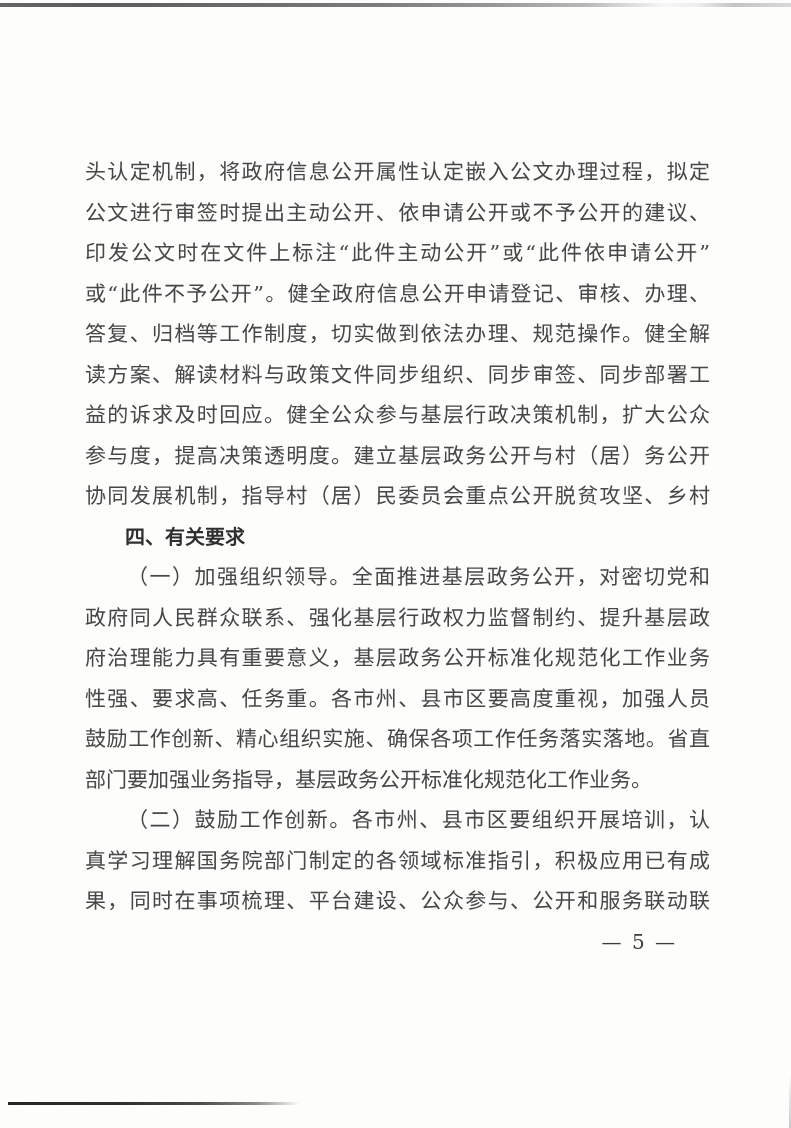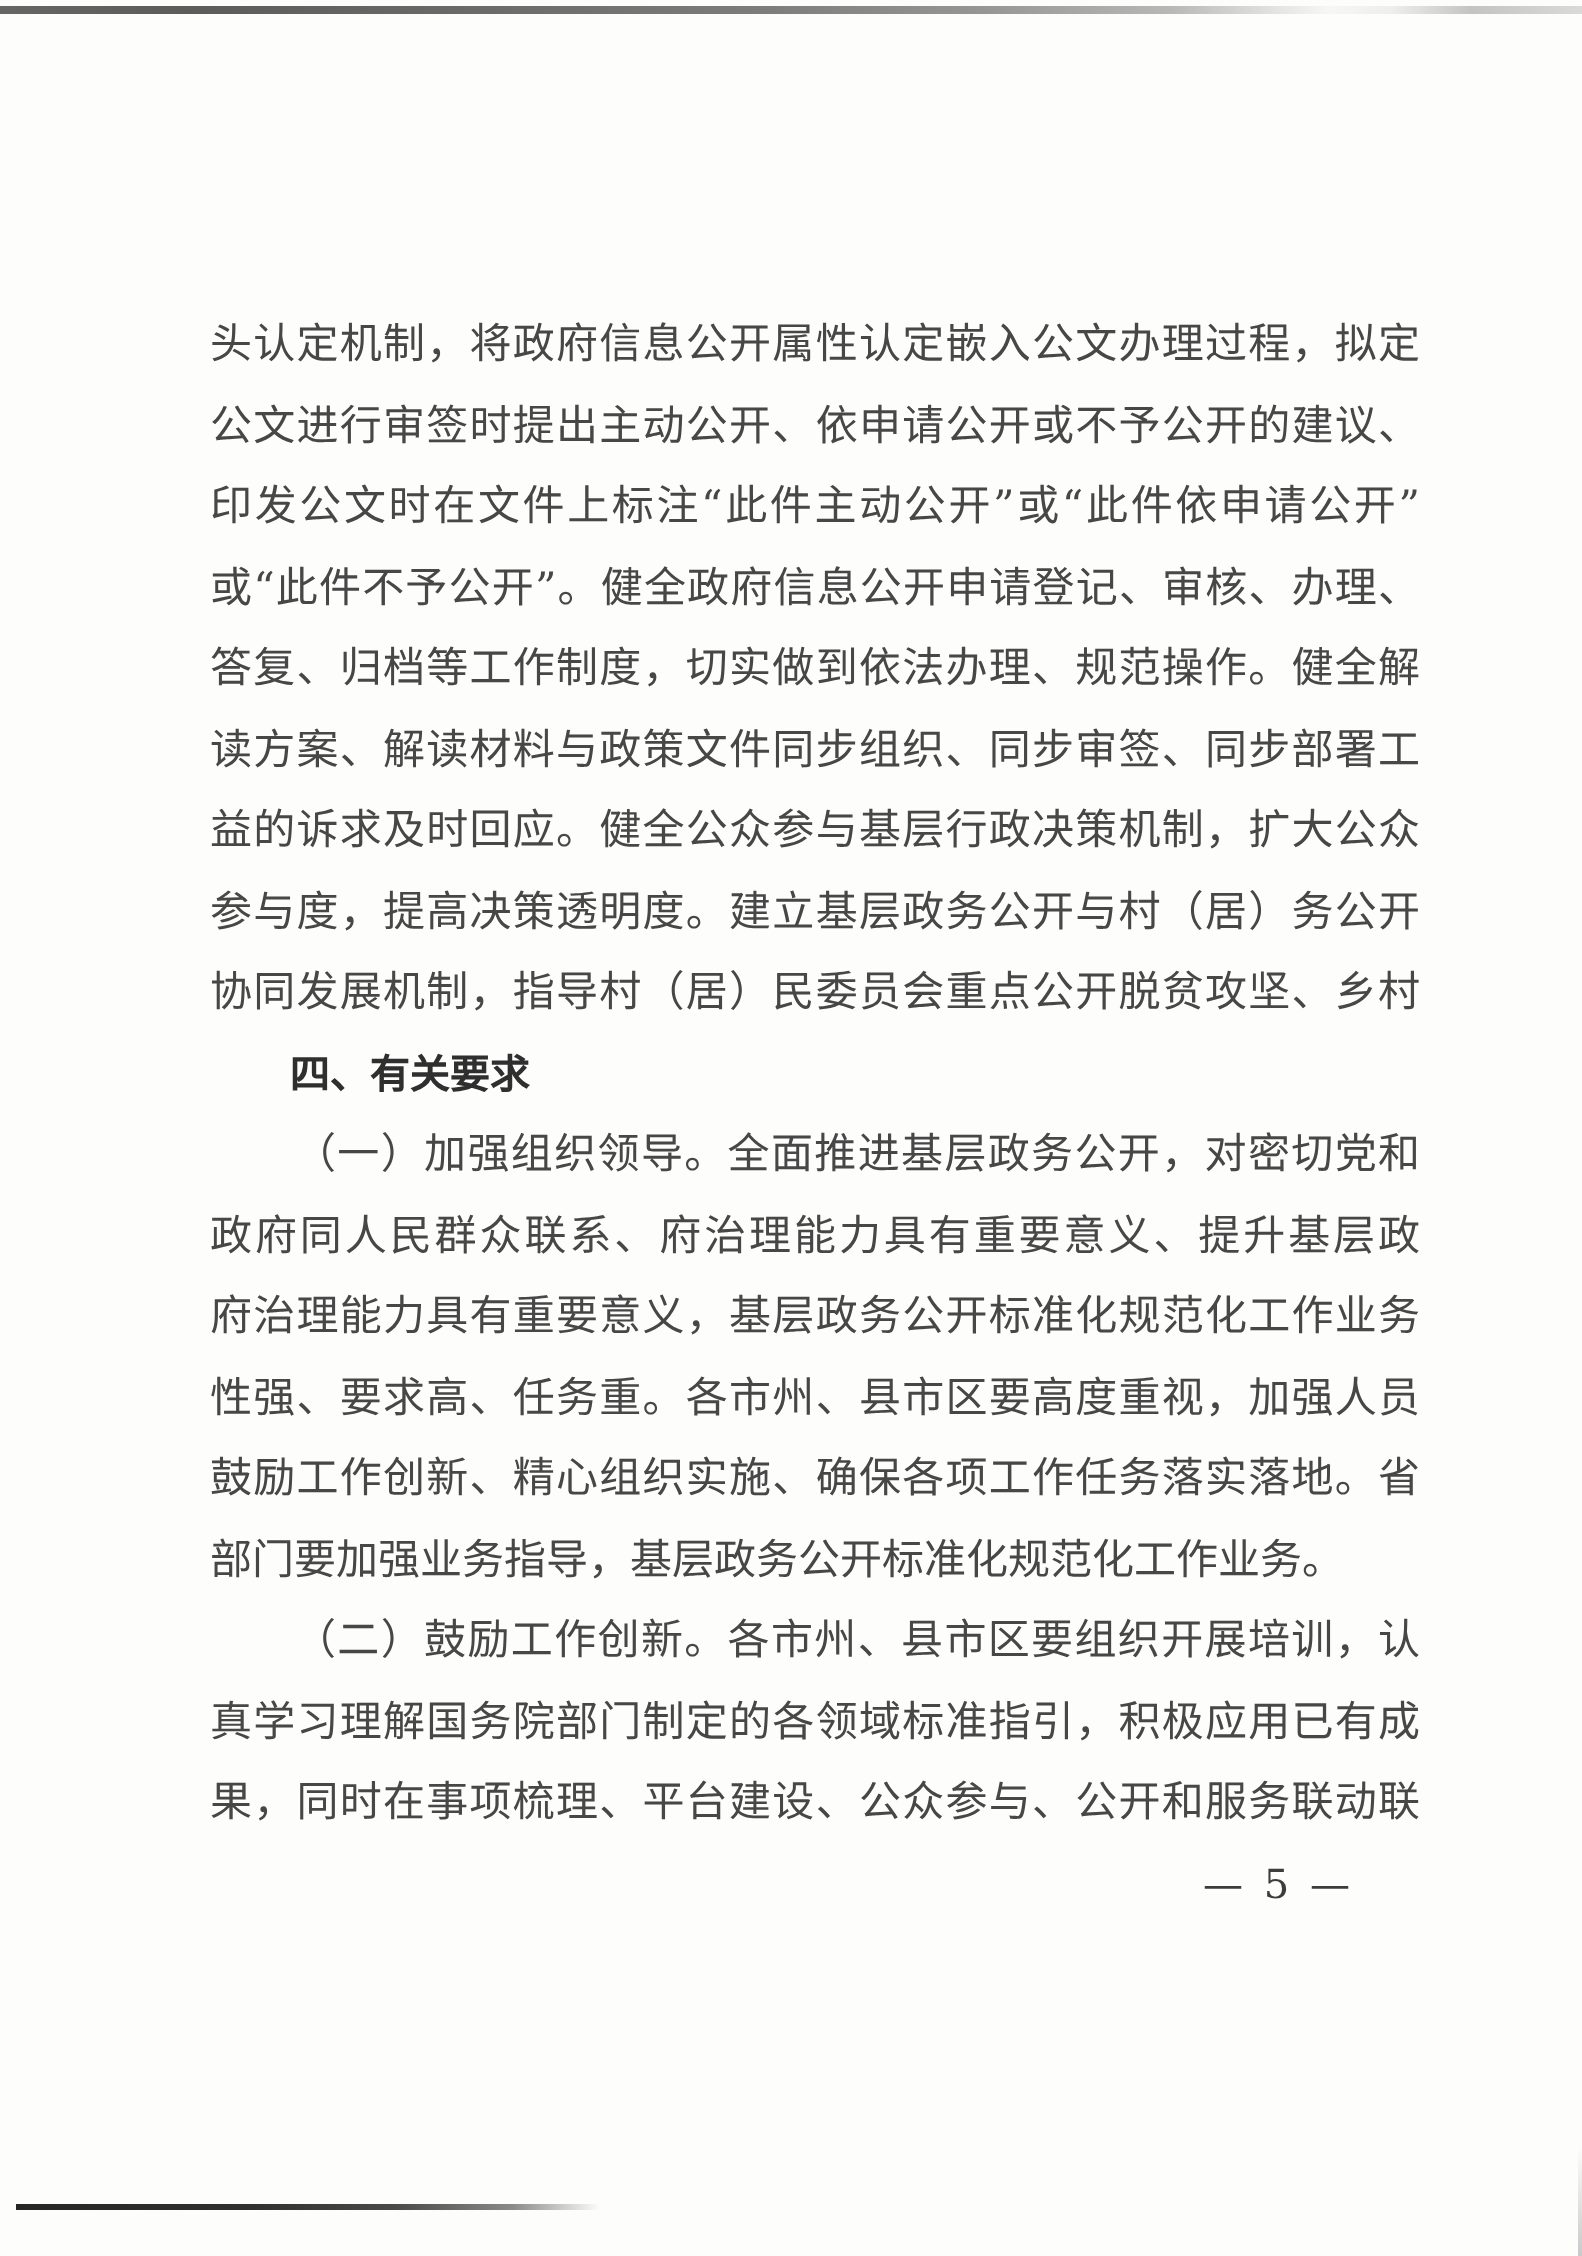--- a/index.html
+++ b/index.html
@@ -54,21 +54,20 @@
     padding: 152px 81px 0 85px;
     width: 625px;
     font-size: 21px;
     line-height: 40.5px;
     color: var(--ink, #474747);
     letter-spacing: 0;
   }
   .line {
     height: 40.5px;
     overflow: hidden;
-    margin-left: 20px;
   }
   .just {
     text-align: justify;
     text-align-last: justify;
     text-justify: inter-character;
   }
   .indent {
     text-indent: 2em;
   }
   .heading {
@@ -98,21 +97,21 @@
         <div class="line just">公文进行审签时提出主动公开、依申请公开或不予公开的建议、</div>
         <div class="line just">印发公文时在文件上标注“此件主动公开”或“此件依申请公开”</div>
         <div class="line just">或“此件不予公开”。健全政府信息公开申请登记、审核、办理、</div>
         <div class="line just">答复、归档等工作制度，切实做到依法办理、规范操作。健全解</div>
         <div class="line just">读方案、解读材料与政策文件同步组织、同步审签、同步部署工</div>
         <div class="line just">益的诉求及时回应。健全公众参与基层行政决策机制，扩大公众</div>
         <div class="line just">参与度，提高决策透明度。建立基层政务公开与村（居）务公开</div>
         <div class="line just">协同发展机制，指导村（居）民委员会重点公开脱贫攻坚、乡村</div>
         <div class="line heading">四、有关要求</div>
         <div class="line just indent">（一）加强组织领导。全面推进基层政务公开，对密切党和</div>
-        <div class="line just">政府同人民群众联系、府治理能力具有重要意义、提升基层政</div>
+        <div class="line just">政府同人民群众联系、强化基层行政权力监督制约、提升基层政</div>
         <div class="line just">府治理能力具有重要意义，基层政务公开标准化规范化工作业务</div>
         <div class="line just">性强、要求高、任务重。各市州、县市区要高度重视，加强人员</div>
         <div class="line just">鼓励工作创新、精心组织实施、确保各项工作任务落实落地。省直</div>
         <div class="line">部门要加强业务指导，基层政务公开标准化规范化工作业务。</div>
         <div class="line just indent">（二）鼓励工作创新。各市州、县市区要组织开展培训，认</div>
         <div class="line just">真学习理解国务院部门制定的各领域标准指引，积极应用已有成</div>
         <div class="line just">果，同时在事项梳理、平台建设、公众参与、公开和服务联动联</div>
       </div>
     <div class="line pagenum">— 5 —</div>
   </div>

